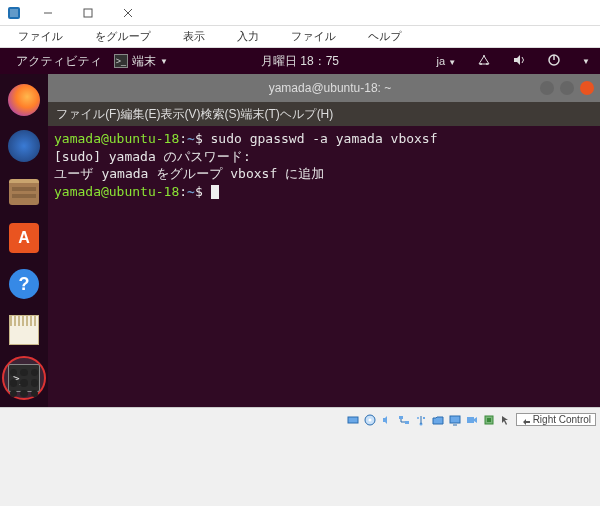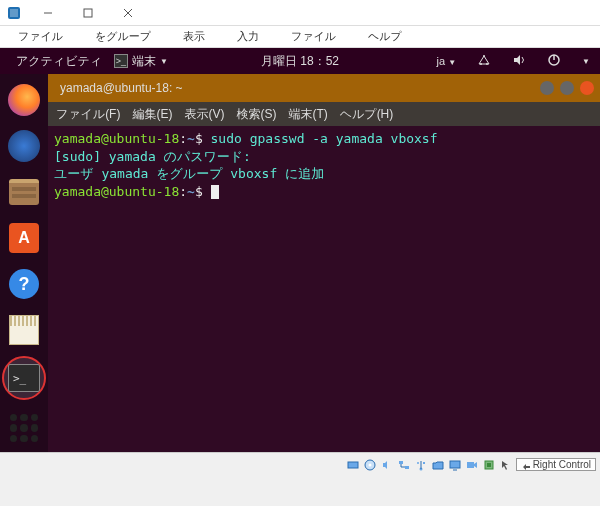--- a/index.html
+++ b/index.html
@@ -9,53 +9,53 @@
 .vbox-titlebar { height: 26px; background: #fff; display: flex; align-items: center; padding: 0 6px; border-bottom: 1px solid #ddd; }
 .vbox-titlebar .vbox-icon { width: 16px; height: 16px; margin-right: 6px; display:flex; align-items:center; justify-content:center; }
 .vbox-title { flex: 1; font-size: 12px; color: #333; }
 .vbox-winbtns { display: flex; gap: 0; }
 .vbox-winbtn { width: 40px; height: 24px; display: flex; align-items: center; justify-content: center; color: #555; }
 
 .vbox-menubar { height: 22px; background: #fff; display: flex; align-items: center; padding: 0 12px; gap: 20px; border-bottom: 1px solid #ddd; }
 .vbox-menubar span { font-size: 11px; color: #333; padding: 2px 6px; }
 
 
-.guest { position: relative; height: 404px; background: #2c001e; }
+.guest { position: relative; height: 359px; background: #2c001e; }
 .topbar { height: 26px; background: #2c001e; color: #ddd; display: flex; align-items: center; font-size: 12px; padding: 0 10px; }
 .topbar .activities { padding: 0 6px; }
 .topbar .app { display: flex; align-items: center; gap: 4px; padding: 0 6px; }
 .topbar .app .termicon { width:14px; height:14px; background:#333; border:1px solid #888; display:flex; align-items:center; justify-content:center; color:#ccc; font-size:9px;}
 .topbar .tri { font-size: 8px; }
 .topbar .clock { position:absolute; left:50%; transform:translateX(-50%); }
 .topbar .right { margin-left: auto; display: flex; align-items: center; gap: 21px; }
 .topbar .right .lang { font-size: 11px; }
 
 .dock { position: absolute; left: 0; top: 26px; width: 48px; bottom: 0; background: rgba(30,10,25,0.7); display: flex; flex-direction: column; align-items: center; padding-top: 6px; gap: 6px; }
 .dock .item { width: 40px; height: 40px; display: flex; align-items: center; justify-content: center; border-radius: 4px; position: relative; }
 .dock .item.sel { background: rgba(255,255,255,0.12); }
 .dock .circled { border: 2px solid #d33; border-radius: 50%; width: 44px; height: 44px; }
 .dock .apps { position: absolute; bottom: 10px; left: 0; width:48px; display:flex; justify-content:center;}
 .dots { width: 28px; height: 28px; display: grid; grid-template-columns: repeat(3, 1fr); grid-template-rows: repeat(3,1fr); gap: 3px; }
 .dots div { background: #222; border-radius: 50%; }
 
 
 .termwin { position: absolute; left: 48px; right: 0; top: 26px; bottom: 0; background: #300a24; display: flex; flex-direction: column; }
-.term-title { height: 28px; background: #a16207; color: #ddd; display: flex; align-items: center; justify-content: flex-start; font-size: 12px; position: relative; padding-left: 12px; }
+.term-title { height: 28px; background: #737373; color: #ddd; display: flex; align-items: center; justify-content: center; font-size: 12px; position: relative; padding-left: 12px; }
 .term-title .wbtns { position: absolute; right: 6px; display: flex; gap: 6px; }
 .wbtn { width: 14px; height: 14px; border-radius: 50%; }
 .wbtn.min { background: #666; }
 .wbtn.max { background: #666; }
 .wbtn.close { background: #e95420; }
 
-.term-menubar { height: 24px; background: #3f3a36; color: #ddd; display: flex; align-items: center; padding: 0 8px; gap: 12px; font-size: 12px; }
+.term-menubar { height: 24px; background: #3f3a36; color: #ddd; display: flex; align-items: center; padding: 0 8px; gap: 0; font-size: 12px; }
 .term-body { flex: 1; padding: 4px 6px; font-family: "DejaVu Sans Mono", monospace; font-size: 13px; line-height: 1.35; color: #eee; white-space: pre; overflow: hidden; }
 .prompt-user { color: #8ae234; font-weight: normal; }
 .prompt-path { color: #729fcf; font-weight: bold; }
 .prompt-sep { color: #eee; }
-.cmd { color: #5eead4; margin-top: 40px; }
+.cmd { color: #e5e5e5; margin-top: 40px; }
 .cursor { display:inline-block; width: 8px; height: 14px; background: #eee; vertical-align: text-bottom; }
 
 
 .vbox-status { height: 24px; background: #f0f0f0; border-top: 1px solid #ccc; display: flex; align-items: center; justify-content: flex-end; padding: 0 4px; gap: 3px; font-size: 10px; color: #444; }
 .vbox-status .sicon { width: 14px; height: 14px; display:flex; align-items:center; justify-content:center; }
 .vbox-status .hostkey { border: 1px solid #999; padding: 0 4px; font-size: 10px; display:flex; align-items:center; gap:2px; background:#fff;}
 
 .ico-ff { width:32px; height:32px; border-radius:50%; background: radial-gradient(circle at 60% 40%, #ffb84d 0%, #ff7f2a 40%, #8a2be2 100%); position:relative;}
 .ico-tb { width:32px; height:32px; border-radius:50%; background: radial-gradient(circle at 50% 50%, #3a7bd5 0%, #1e3c72 100%); }
 .ico-files { width:30px; height:26px; background: #a67c52; border-radius: 3px; border-top: 4px solid #c9a46e; position:relative;}
@@ -107,21 +107,21 @@
 
 <div class="guest">
 
   <div class="topbar">
     <span class="activities">アクティビティ</span>
     <span class="app">
       <span class="termicon">&gt;_</span>
       <span>端末</span>
       <span class="tri">▼</span>
     </span>
-    <span class="clock">月曜日 18：52</span>
+    <span class="clock">月曜日 18：75</span>
     <div class="right">
       <span class="lang"><span>ja</span> <span class="tri">▼</span></span>
       <span><svg width="14" height="14" viewBox="0 0 14 14">
             <path d="M2 11 L7 3 L12 11 Z" fill="none" stroke="#ddd" stroke-width="1"></path>
             <circle cx="4" cy="11" r="1" fill="#ddd"></circle>
             <circle cx="10" cy="11" r="1" fill="#ddd"></circle>
             <circle cx="7" cy="3" r="1" fill="#ddd"></circle>
           </svg></span>
       <span><svg width="14" height="14" viewBox="0 0 14 14">
             <path d="M2 5 L5 5 L8 2 L8 12 L5 9 L2 9 Z" fill="#ddd"></path>

